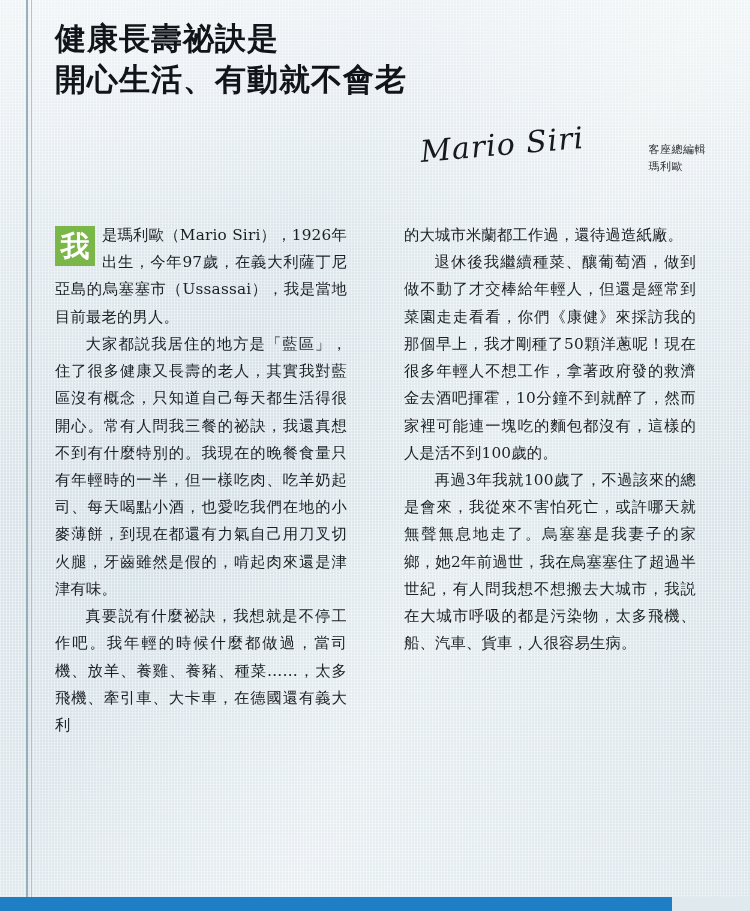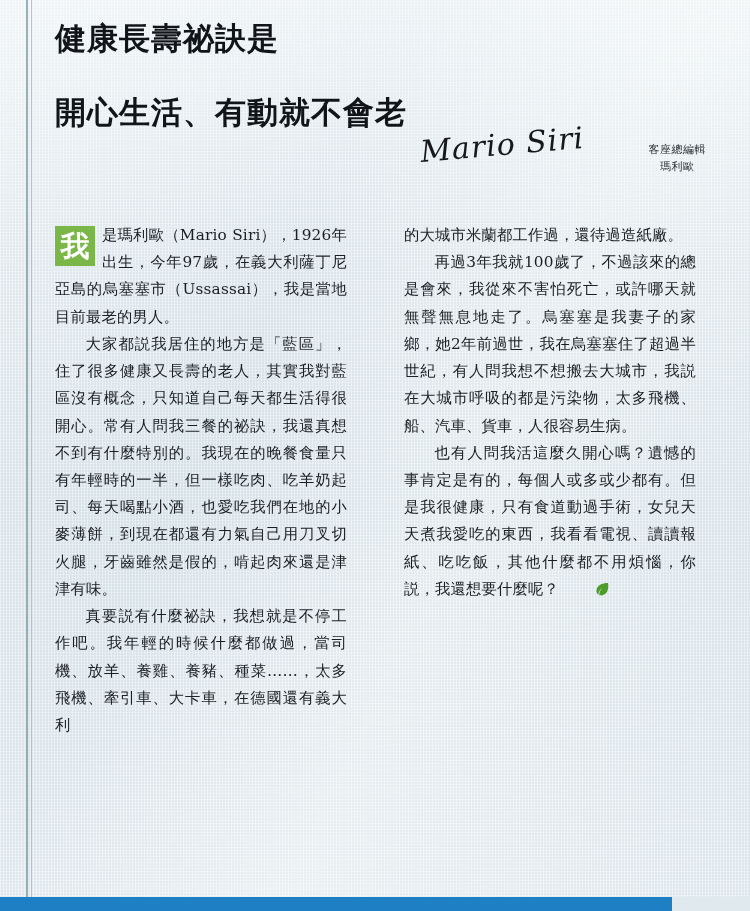--- a/index.html
+++ b/index.html
@@ -64,21 +64,21 @@
     left: 55px;
     top: 18px;
     width: 640px;
     font-family: "DejaVu Serif", "Liberation Serif", serif;
     font-weight: bold;
     font-size: 31px;
     line-height: 1.33;
     color: #111418;
     letter-spacing: 1px;
   }
-  .headline .l2 { display: block; margin-top: 33px; }
+  .headline .l2 { display: block; }
 
   
   .sig-wrap {
     position: absolute;
     left: 420px;
     top: 127px;
     width: 300px;
     height: 70px;
   }
   .signature {
@@ -93,21 +93,21 @@
     letter-spacing: 1px;
     white-space: nowrap;
   }
   .sig-credit {
     position: absolute;
     right: 14px;
     top: 14px;
     font-size: 11px;
     line-height: 1.5;
     color: #2a2f33;
-    text-align: center;
+    text-align: left;
     letter-spacing: .5px;
   }
 
   
   .columns {
     position: absolute;
     left: 55px;
     top: 222px;
     width: 645px;
     height: 640px;
@@ -173,25 +173,22 @@
   <div class="columns">
 
     <div class="col left">
       <p><span class="dropcap">我</span><span>是瑪利歐（Mario Siri），1926年出生，今年97歲，在義大利薩丁尼亞島的烏塞塞市（Ussassai），我是當地目前最老的男人。</span></p>
       <p class="indent">大家都説我居住的地方是「藍區」，住了很多健康又長壽的老人，其實我對藍區沒有概念，只知道自己每天都生活得很開心。常有人問我三餐的祕訣，我還真想不到有什麼特別的。我現在的晚餐食量只有年輕時的一半，但一樣吃肉、吃羊奶起司、每天喝點小酒，也愛吃我們在地的小麥薄餅，到現在都還有力氣自己用刀叉切火腿，牙齒雖然是假的，啃起肉來還是津津有味。</p>
       <p class="indent">真要説有什麼祕訣，我想就是不停工作吧。我年輕的時候什麼都做過，當司機、放羊、養雞、養豬、種菜……，太多飛機、牽引車、大卡車，在德國還有義大利</p>
     </div>
 
     <div class="col right">
       <p>的大城市米蘭都工作過，還待過造紙廠。</p>
+      <p class="indent">退休後我繼續種菜、釀葡萄酒，做到做不動了才交棒給年輕人，但還是經常到菜園走走看看，你們《康健》來採訪我的那個早上，我才剛種了50顆洋蔥呢！現在很多年輕人不想工作，拿著政府發的救濟金去酒吧揮霍，10分鐘不到就醉了，然而家裡可能連一塊吃的麵包都沒有，這樣的人是活不到100歲的。</p>
       <p class="indent">再過3年我就100歲了，不過該來的總是會來，我從來不害怕死亡，或許哪天就無聲無息地走了。烏塞塞是我妻子的家鄉，她2年前過世，我在烏塞塞住了超過半世紀，有人問我想不想搬去大城市，我説在大城市呼吸的都是污染物，太多飛機、船、汽車、貨車，人很容易生病。</p>
-      <p class="indent"><span>也有人問我活這麼久開心嗎？遺憾的事肯定是有的，每個人或多或少都有。但是我很健康，只有食道動過手術，女兒天天煮我愛吃的東西，我看看電視、讀讀報紙、吃吃飯，其他什麼都不用煩惱，你説，我還想要什麼呢？</span><span class="leaf"><svg width="16" height="16" viewBox="0 0 16 16">
-              <path d="M14 2C8 2 3 4 2.5 9.2c-.2 2 .6 3.6 1.8 4.4.3-2.6 1.6-5 4-6.6-1.8 1.8-3 4.2-3.2 7 3.2.8 6.6-.6 8.1-3.6C14.6 7.6 14.4 4.4 14 2z" fill="#4f9c2d"></path>
-              <path d="M8 14.6c.2-1 .6-2 1.2-3" stroke="#4f9c2d" stroke-width="1" fill="none"></path>
-            </svg></span></p>
     </div>
 
   </div>
 
   <div class="bottom-bar">
     <div class="cap"></div>
   </div>
 
 </div>
 

